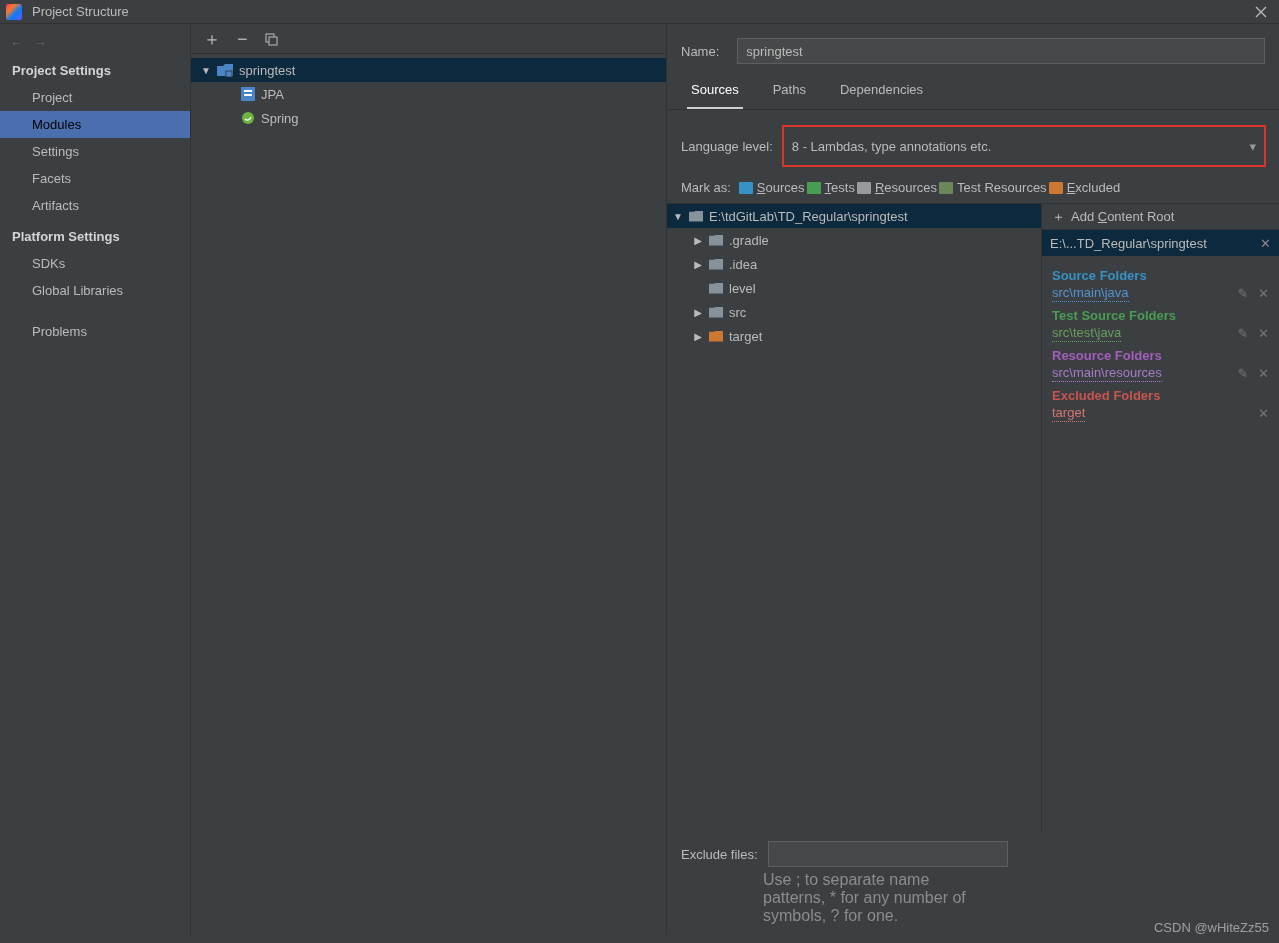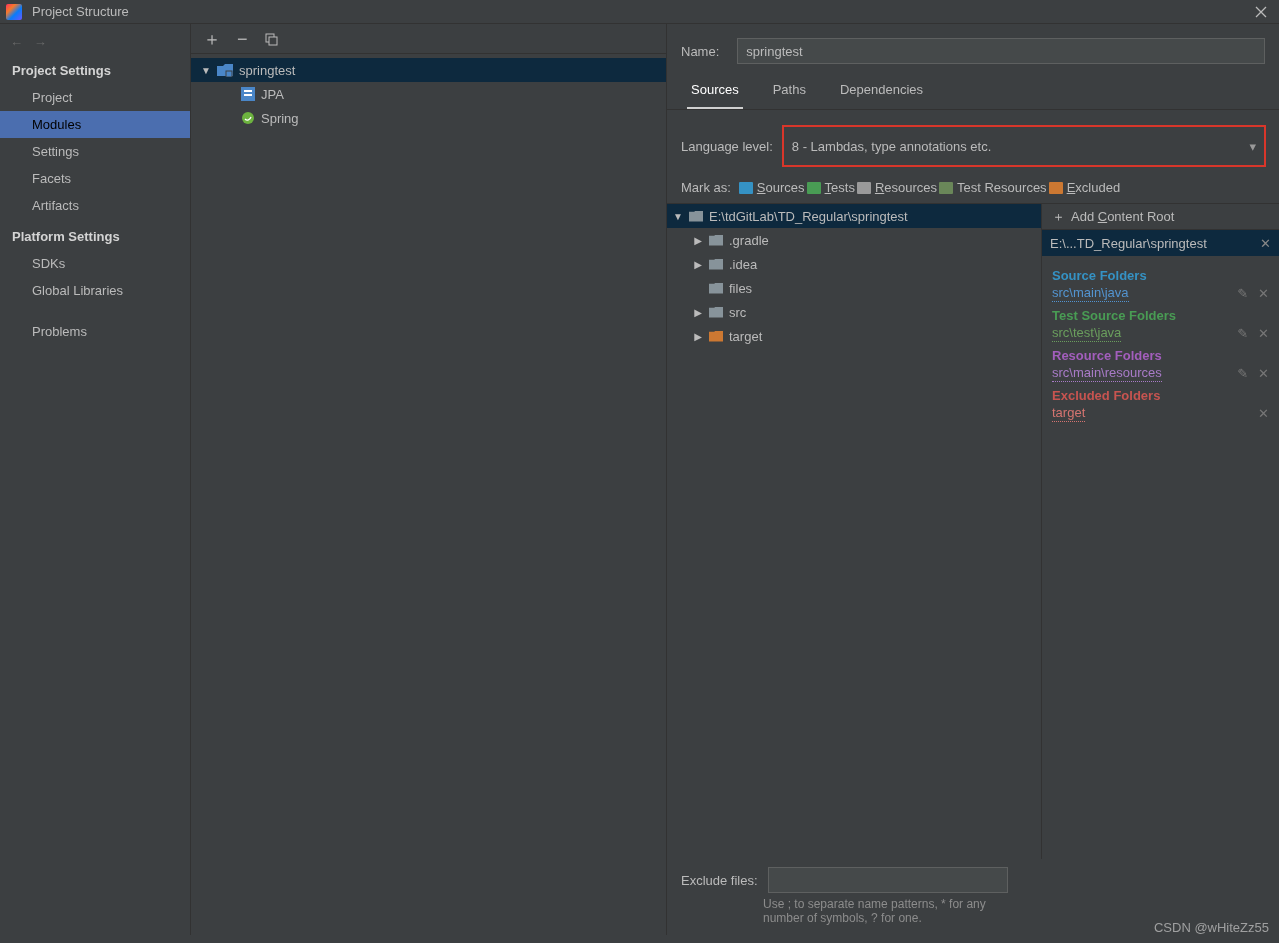--- a/index.html
+++ b/index.html
@@ -77,21 +77,21 @@
   .grp-h.red{color:var(--red);}
   .grp-item{display:flex;align-items:center;justify-content:space-between;margin:2px 0 4px;}
   .grp-item .txt{border-bottom:1px dotted currentColor;padding-bottom:1px;}
   .grp-item.blue{color:#5394d0;}
   .grp-item.green{color:#6a9e5d;}
   .grp-item.purple{color:#a87bc7;}
   .grp-item.red{color:#d47470;}
   .mini{display:flex;gap:10px;color:#777;}
   .excl{padding:8px 14px 4px;display:flex;align-items:center;gap:10px;}
   .excl input{width:240px;height:26px;background:#45494a;border:1px solid #5e6060;color:var(--text);padding:0 6px;}
-  .hint{padding:0 14px 10px 96px;color:#8c8c8c;font-size:12px;max-width:340px;}
+  .hint{padding:0 14px 10px 96px;color:#8c8c8c;font-size:16px;max-width:340px;}
   .watermark{position:absolute;right:10px;bottom:8px;color:#b8b8b8;font-size:13px;opacity:.8;}
   svg{display:block;}
 </style>
 </head>
 <body>
 
 <div class="titlebar">
   <span class="logo"></span>
   <span class="title">Project Structure</span>
   <span class="close">
@@ -221,21 +221,21 @@
             <span>.gradle</span>
           </div>
         <div class="ftree-row d1">
             <span class="arrow">▶</span>
             <span class="fold"></span>
             <span>.idea</span>
           </div>
         <div class="ftree-row d1">
             <span class="arrow"></span>
             <span class="fold"></span>
-            <span>files</span>
+            <span>level</span>
           </div>
         <div class="ftree-row d1">
             <span class="arrow">▶</span>
             <span class="fold"></span>
             <span>src</span>
           </div>
         <div class="ftree-row d1">
             <span class="arrow">▶</span>
             <span class="fold orange"></span>
             <span>target</span>

